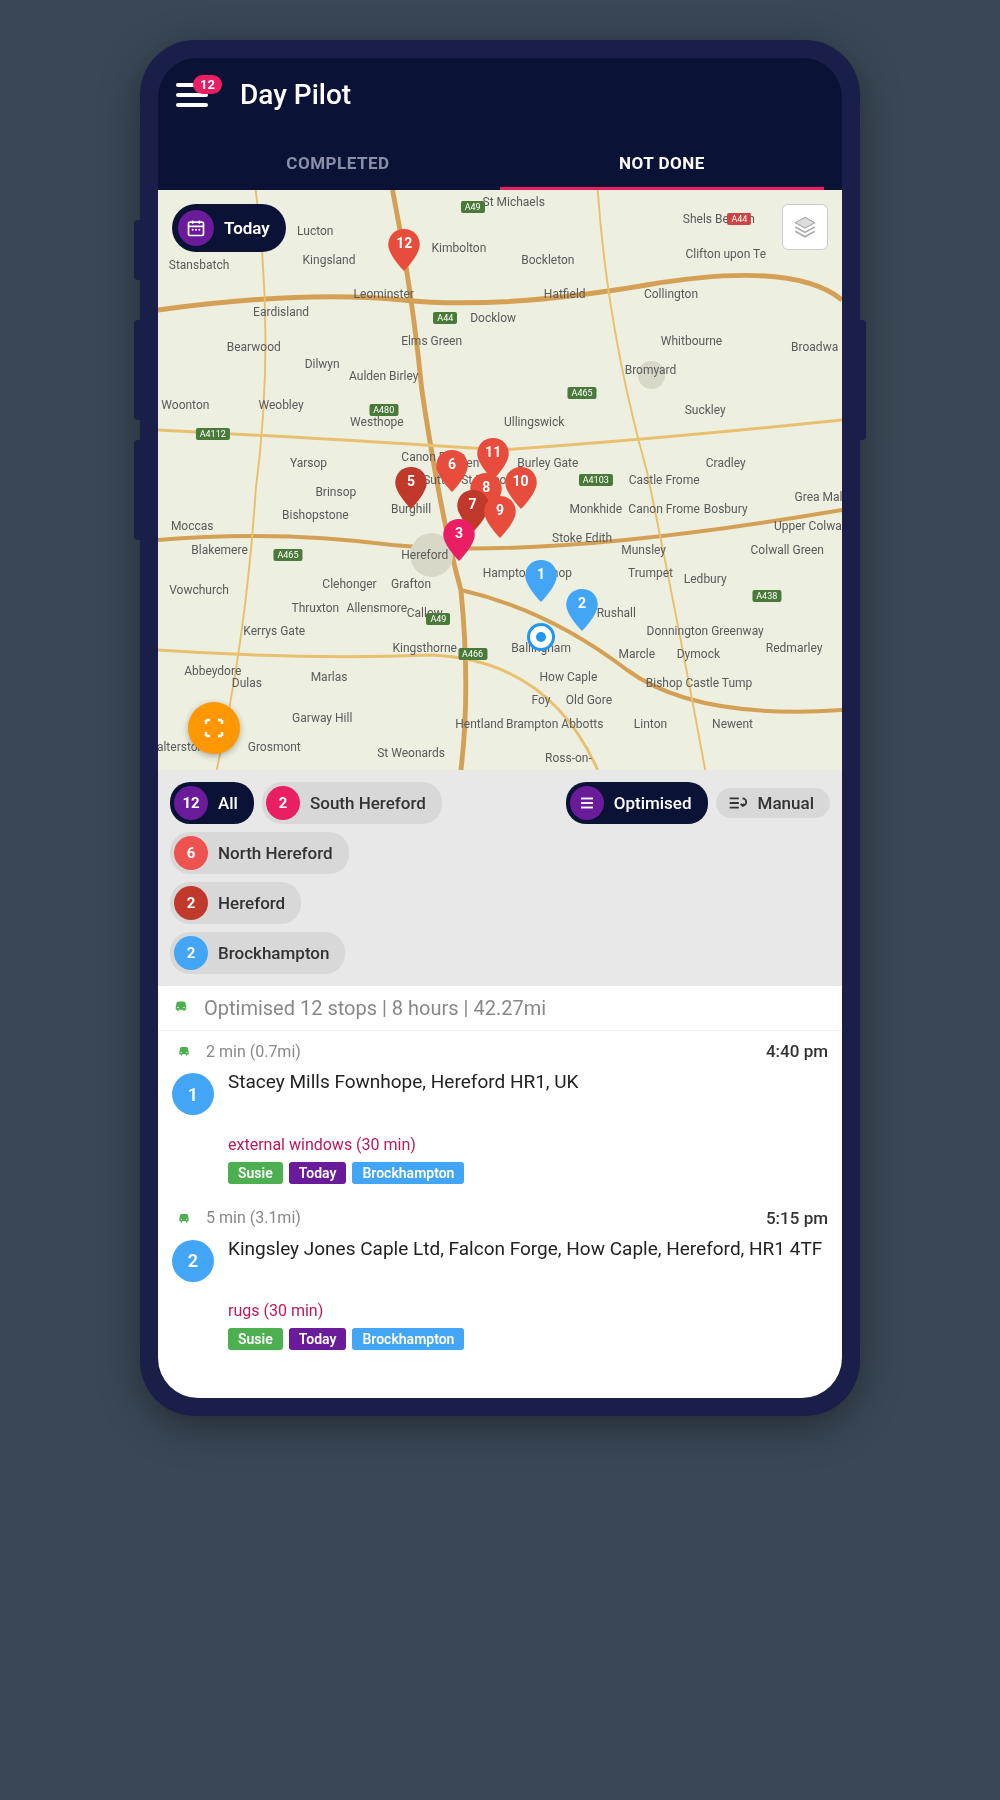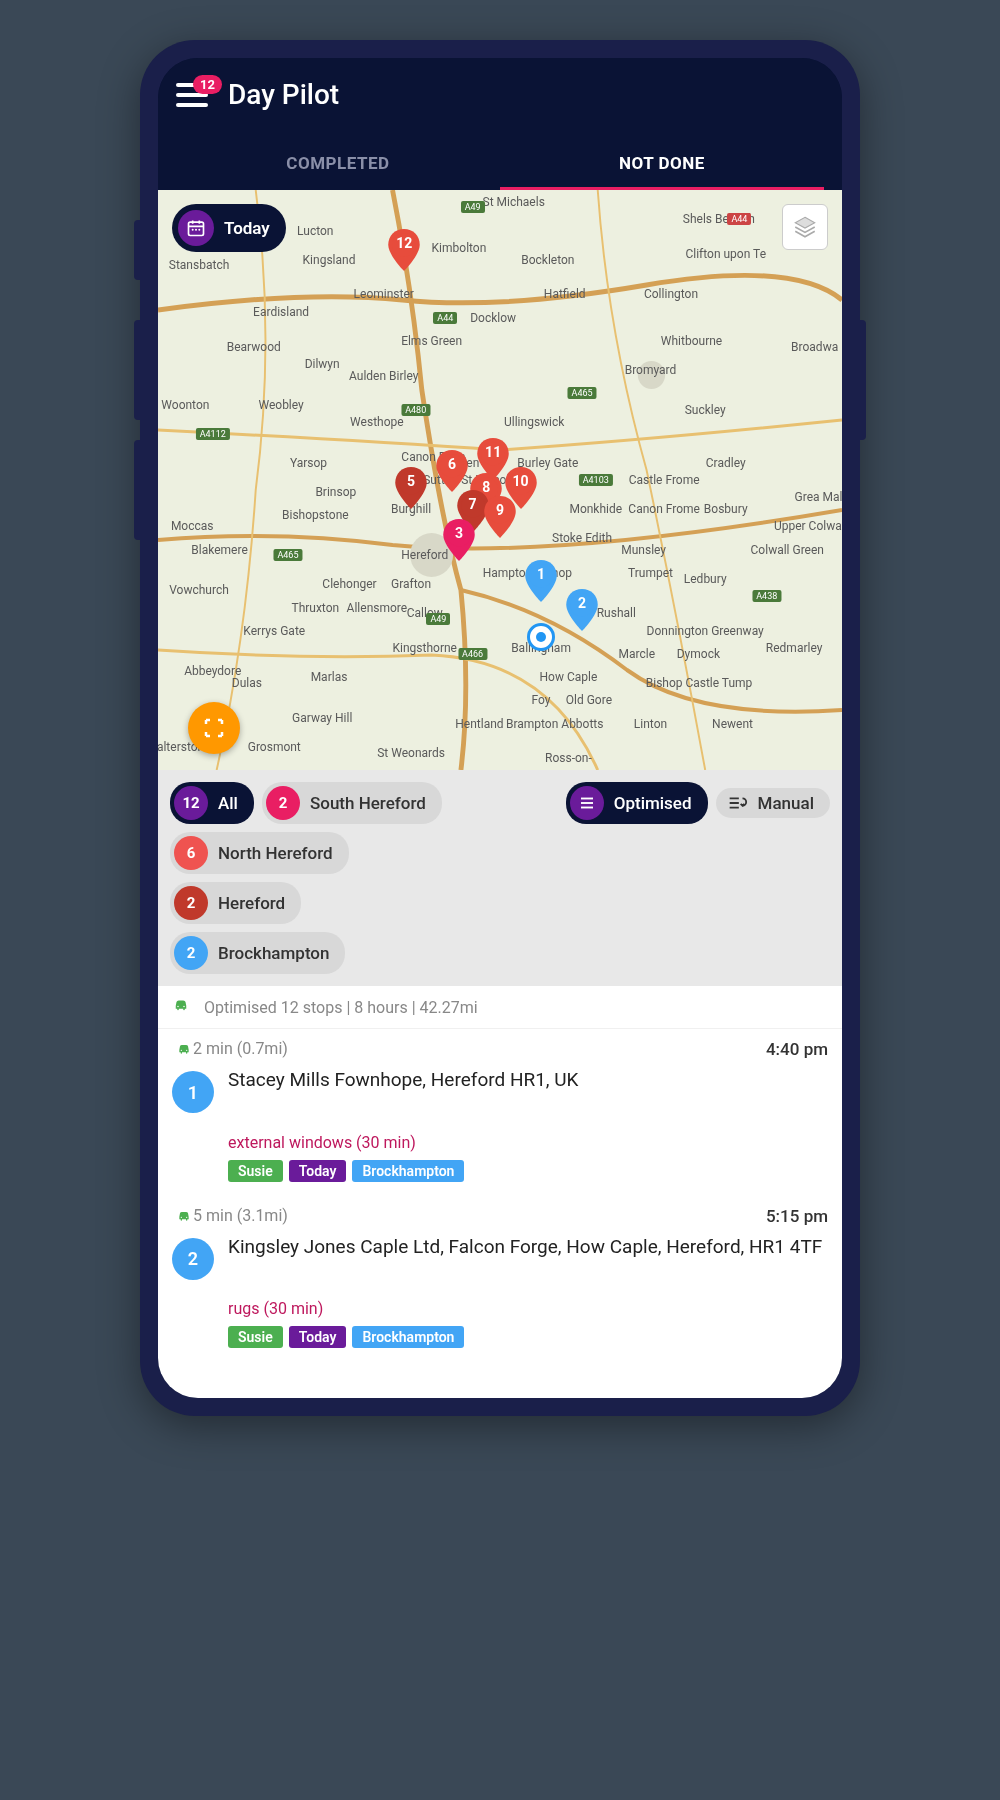--- a/index.html
+++ b/index.html
@@ -11,21 +11,21 @@
 .phone-btn-r { position: absolute; right: -6px; top: 280px; width: 6px; height: 120px; background: #1a1f4a; border-radius: 0 4px 4px 0; }
 
 .screen { background: #0a1335; border-radius: 40px; overflow: hidden; height: 1340px; display: flex; flex-direction: column; }
 
 .header { background: #0a1335; padding: 20px 18px 0; }
 .header-top { display: flex; align-items: center; gap: 14px; }
 .menu-wrap { position: relative; }
 .menu-icon { width: 32px; height: 24px; display: flex; flex-direction: column; justify-content: space-between; cursor: pointer; }
 .menu-icon span { height: 4px; background: #fff; border-radius: 2px; }
 .menu-badge { position: absolute; top: -8px; right: -14px; background: #e91e63; color: #fff; font-size: 13px; font-weight: 700; border-radius: 12px; padding: 2px 7px; }
-.app-title { color: #fff; font-size: 28px; font-weight: 500; margin-left: 6px; }
+.app-title { color: #fff; font-size: 28px; font-weight: 500; margin-left: 18px; }
 
 .tabs { display: flex; margin-top: 28px; }
 .tab { flex: 1; text-align: center; padding: 14px 0; color: #8a8fa8; font-weight: 700; font-size: 17px; letter-spacing: 0.5px; cursor: pointer; border-bottom: 3px solid transparent; }
 .tab.active { color: #fff; border-bottom-color: #e91e63; }
 
 .map-area { position: relative; height: 580px; background: #e8ecd8; overflow: hidden; }
 .map-bg { position: absolute; inset: 0; }
 .map-bg svg { width: 100%; height: 100%; }
 
 .map-pill { position: absolute; top: 14px; left: 14px; display: flex; align-items: center; background: #0a1335; border-radius: 24px; padding: 6px 16px 6px 6px; gap: 10px; }
@@ -53,24 +53,24 @@
 .chip.dark { background: #0a1335; }
 .chip-badge { width: 34px; height: 34px; border-radius: 50%; display: flex; align-items: center; justify-content: center; color: #fff; font-weight: 700; font-size: 15px; }
 .chip-label { font-size: 17px; color: #333; font-weight: 500; }
 .chip.dark .chip-label { color: #fff; }
 .chip-icon { width: 34px; height: 34px; border-radius: 50%; display: flex; align-items: center; justify-content: center; }
 .spacer { flex: 1; }
 
 .list-area { background: #fff; flex: 1; overflow: hidden; }
 .summary-row { display: flex; align-items: center; padding: 10px 14px; gap: 14px; border-bottom: 1px solid #f0f0f0; }
 .car-icon { color: #4caf50; font-size: 16px; }
-.summary-text { color: #888; font-size: 16px; }
+.summary-text { color: #888; font-size: 20px; }
 
 .stop-row { padding: 10px 14px 14px; position: relative; }
-.stop-top { display: flex; justify-content: space-between; margin-left: 21px; margin-bottom: 8px; }
+.stop-top { display: flex; justify-content: space-between; align-items: center; margin-left: 34px; margin-bottom: 8px; }
 .stop-meta { color: #888; font-size: 16px; }
 .stop-time { color: #333; font-size: 17px; font-weight: 500; }
 .stop-body { display: flex; gap: 14px; }
 .stop-num { width: 42px; height: 42px; border-radius: 50%; background: #42a5f5; color: #fff; display: flex; align-items: center; justify-content: center; font-size: 18px; font-weight: 600; flex-shrink: 0; margin-top: 4px; }
 .stop-content { flex: 1; }
 .stop-title { font-size: 19px; color: #222; line-height: 1.35; margin-bottom: 14px; }
 .stop-sub { color: #be185d; font-size: 16px; margin-bottom: 8px; margin-top: 40px; }
 .tags { display: flex; gap: 6px; flex-wrap: wrap; }
 .tag { color: #fff; font-size: 14px; padding: 3px 10px; border-radius: 3px; font-weight: 600; }
 .car-mini { position: absolute; left: 18px; top: 12px; color: #4caf50; font-size: 15px; }
@@ -197,21 +197,21 @@
           <div class="city-label" style="left: 3%; top: 96%;">Walterstone</div>
           <div class="city-label" style="left: 17%; top: 96%;">Grosmont</div>
           <div class="city-label" style="left: 37%; top: 97%;">St Weonards</div>
           <div class="city-label" style="left: 60%; top: 98%;">Ross-on-</div>
         </div>
       <div id="road-badges-container">
           <div class="road-badge " style="left: 46%; top: 3%;">A49</div>
           <div class="road-badge " style="left: 42%; top: 22%;">A44</div>
           <div class="road-badge red" style="left: 85%; top: 5%;">A44</div>
           <div class="road-badge " style="left: 62%; top: 35%;">A465</div>
-          <div class="road-badge " style="left: 33%; top: 38%; margin-left: 32px;">A480</div>
+          <div class="road-badge " style="left: 33%; top: 38%;">A480</div>
           <div class="road-badge " style="left: 8%; top: 42%;">A4112</div>
           <div class="road-badge " style="left: 64%; top: 50%;">A4103</div>
           <div class="road-badge " style="left: 19%; top: 63%;">A465</div>
           <div class="road-badge " style="left: 41%; top: 74%;">A49</div>
           <div class="road-badge " style="left: 89%; top: 70%;">A438</div>
           <div class="road-badge " style="left: 46%; top: 80%;">A466</div>
         </div>
 
       <div class="map-pill">
         <div class="map-pill-icon">

